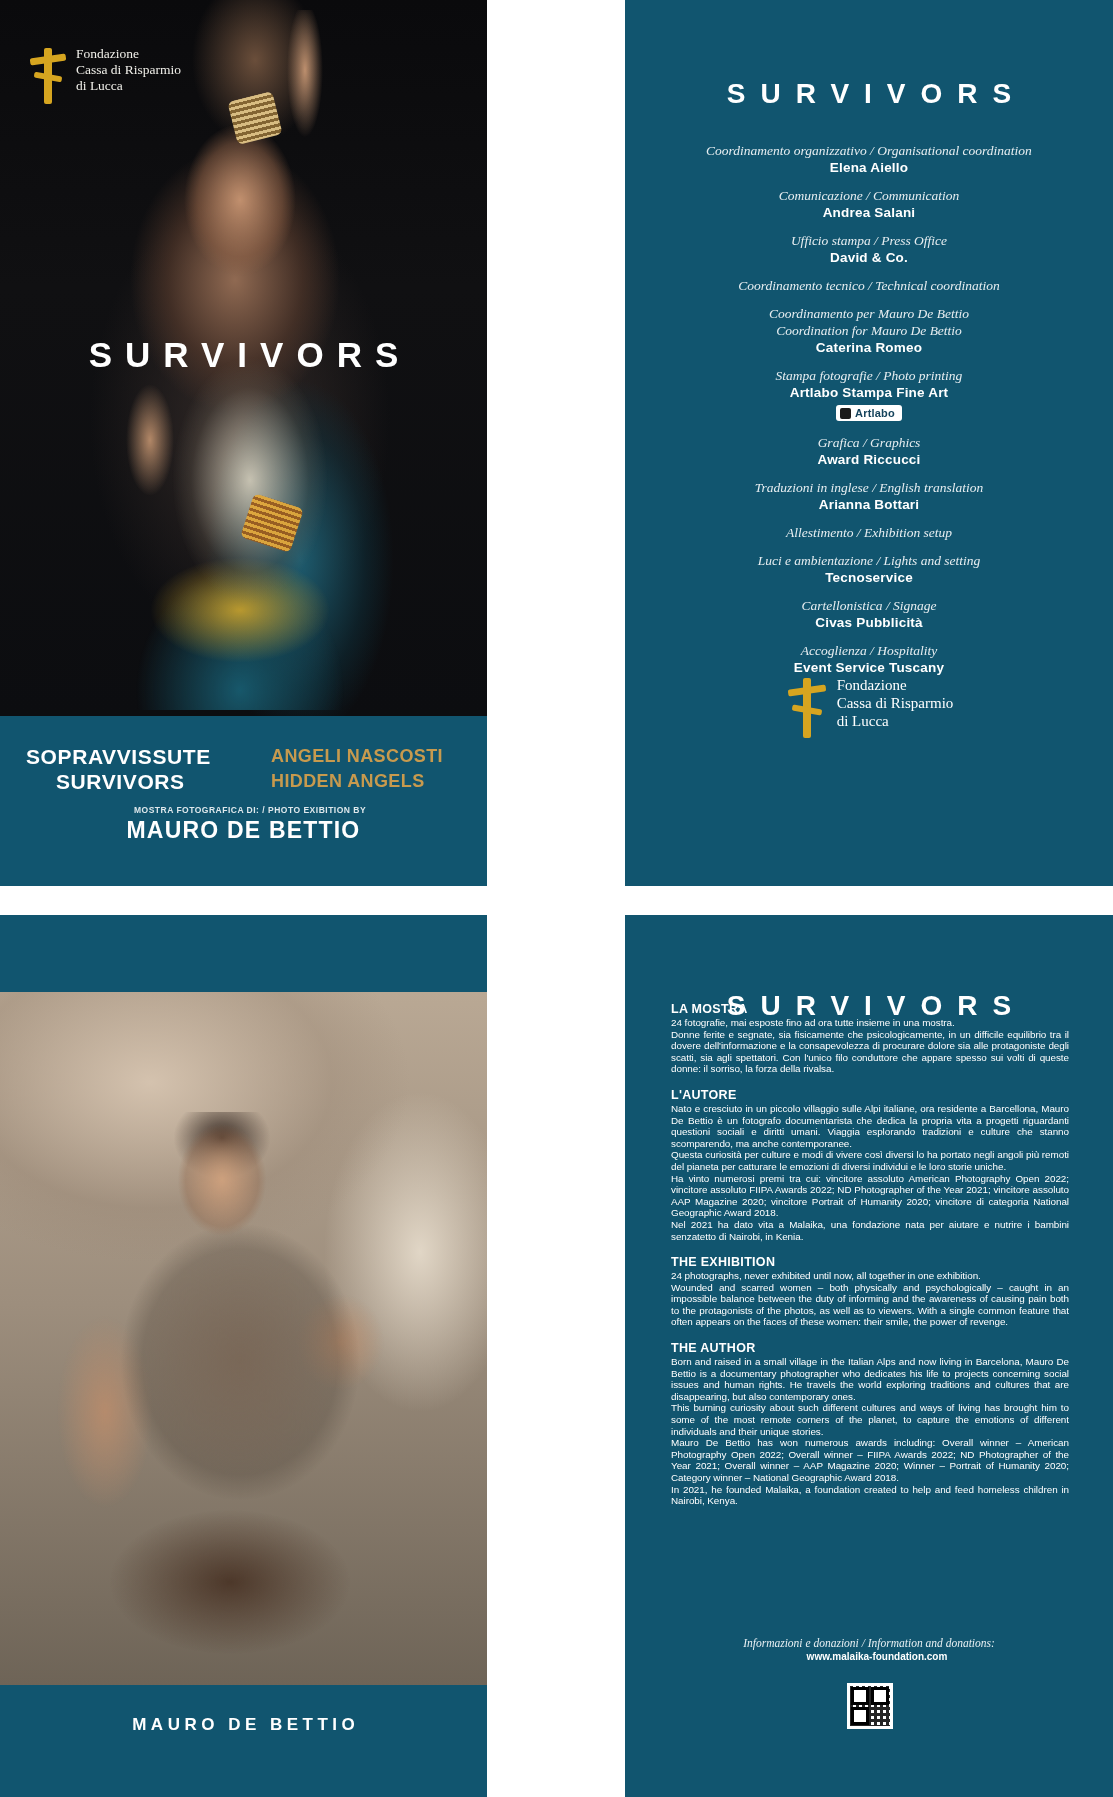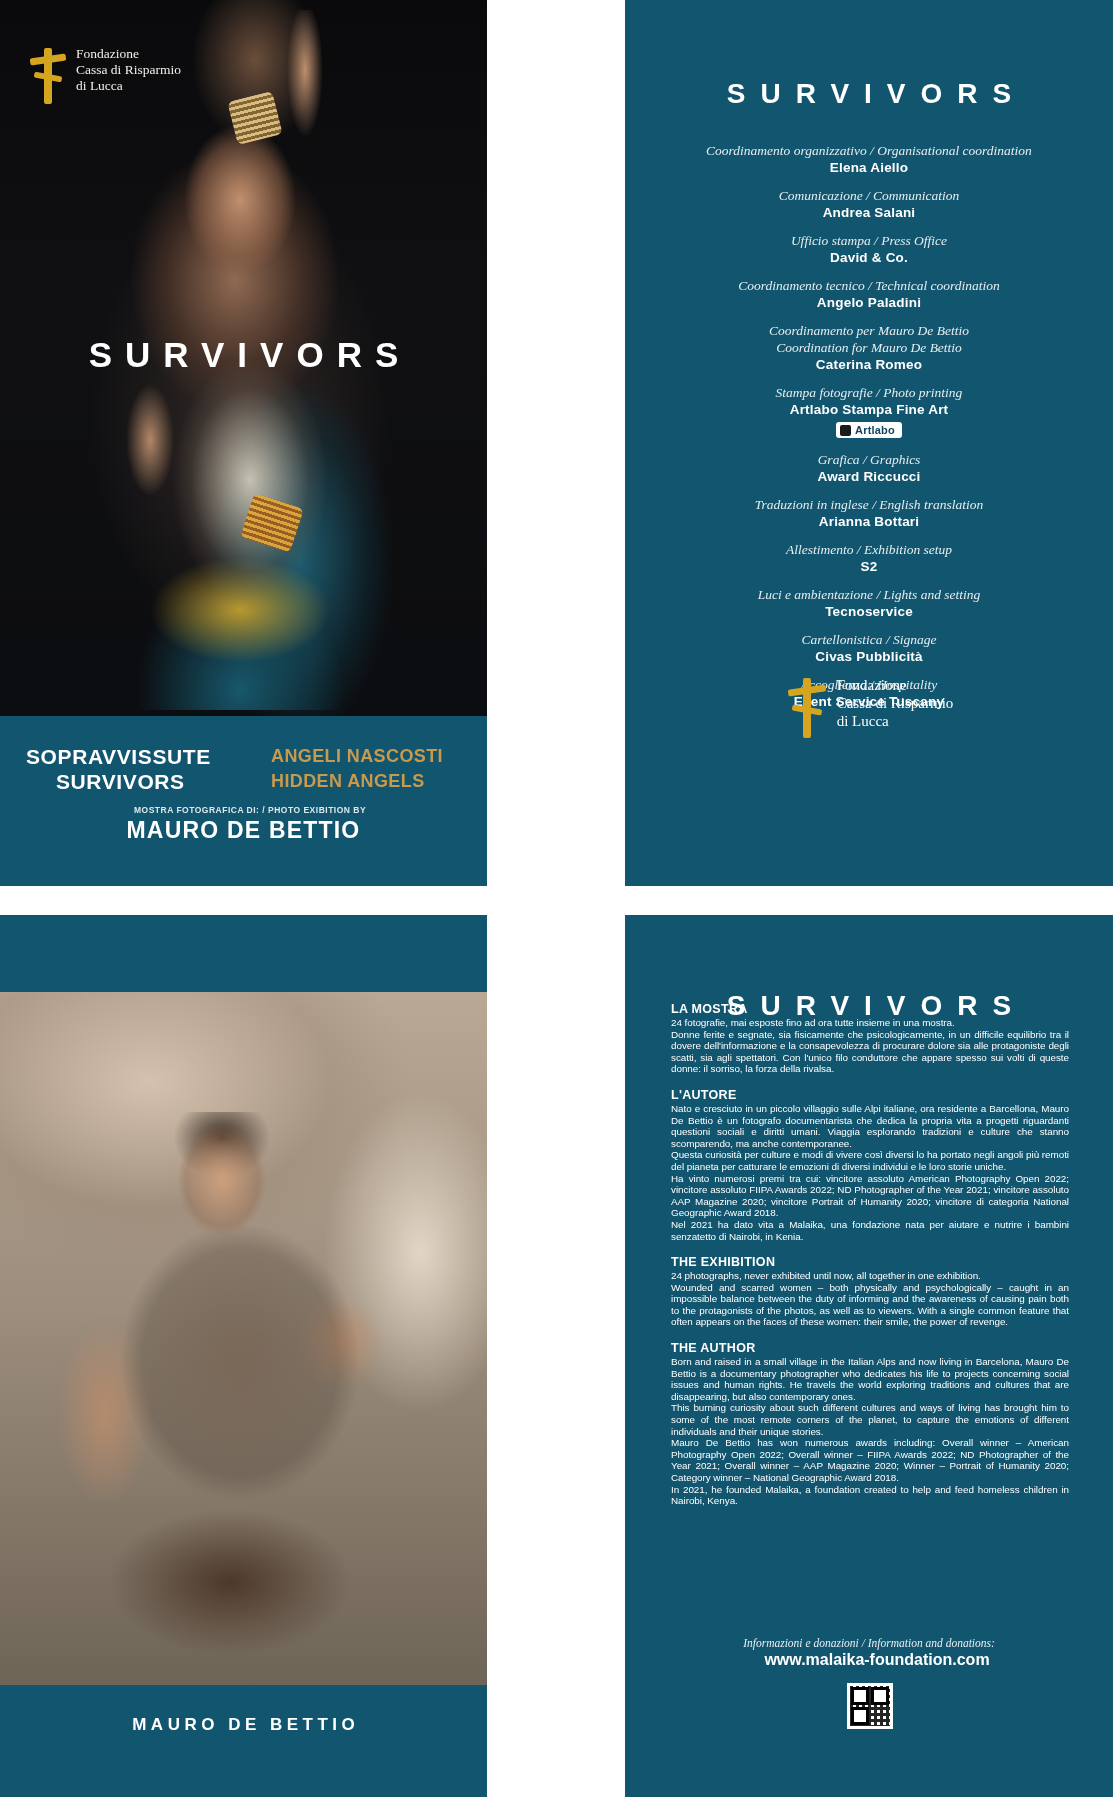--- a/index.html
+++ b/index.html
@@ -93,21 +93,21 @@
 
   
   .p4 .surv-head{top:-18px;}
   .txtcol{position:absolute;left:46px;top:87px;width:398px;color:#ffffff;}
   .sec-h{font-size:12.5px;font-weight:700;letter-spacing:.3px;margin:0 0 1px 0;}
   .sec-h.sp{margin-top:13px;}
   .sec-p{font-size:9.9px;line-height:11.6px;margin:0 0 0 0;text-align:justify;letter-spacing:-.05px;}
   .gapbig{height:13px;}
   .info{position:absolute;left:0;top:722px;width:488px;text-align:center;}
   .info .it{font-family:"Liberation Serif",serif;font-style:italic;font-size:11.5px;color:#eaf1f4;}
-  .info .url{font-size:16px;font-weight:700;color:#ffffff;margin-top:2px;padding-left:16px;}
+  .info .url{font-size:10px;font-weight:700;color:#ffffff;margin-top:2px;padding-left:16px;}
   .qr{position:absolute;left:222px;top:768px;width:46px;height:46px;background:#ffffff;padding:3px;box-sizing:border-box;}
   .qr .g{width:100%;height:100%;
     background-image:
       linear-gradient(90deg,#000 50%,transparent 50%),
       linear-gradient(0deg,#000 50%,transparent 50%);
     background-size:6px 6px,6px 6px;opacity:.85;}
   .qr .c1,.qr .c2,.qr .c3{position:absolute;width:12px;height:12px;border:3px solid #000;background:#fff;}
   .qr .c1{left:4px;top:4px;} .qr .c2{right:4px;top:4px;} .qr .c3{left:4px;bottom:4px;}
 </style>
 </head>
@@ -160,21 +160,20 @@
       <div class="cr">
         <div class="role">Comunicazione / Communication</div>
         <div class="who">Andrea Salani</div>
       </div>
       <div class="cr">
         <div class="role">Ufficio stampa / Press Office</div>
         <div class="who">David &amp; Co.</div>
       </div>
       <div class="cr">
         <div class="role">Coordinamento tecnico / Technical coordination</div>
-        <div class="who">Angelo Paladini</div>
       </div>
       <div class="cr">
         <div class="role" style="white-space:pre-line;">Coordinamento per Mauro De Bettio
 Coordination for Mauro De Bettio</div>
         <div class="who">Caterina Romeo</div>
       </div>
       <div class="cr">
         <div class="role">Stampa fotografie / Photo printing</div>
         <div class="who">Artlabo Stampa Fine Art</div>
         <div class="artlabo">
@@ -185,21 +184,20 @@
       <div class="cr">
         <div class="role">Grafica / Graphics</div>
         <div class="who">Award Riccucci</div>
       </div>
       <div class="cr">
         <div class="role">Traduzioni in inglese / English translation</div>
         <div class="who">Arianna Bottari</div>
       </div>
       <div class="cr">
         <div class="role">Allestimento / Exhibition setup</div>
-        <div class="who">S2</div>
       </div>
       <div class="cr">
         <div class="role">Luci e ambientazione / Lights and setting</div>
         <div class="who">Tecnoservice</div>
       </div>
       <div class="cr">
         <div class="role">Cartellonistica / Signage</div>
         <div class="who">Civas Pubblicità</div>
       </div>
       <div class="cr">

